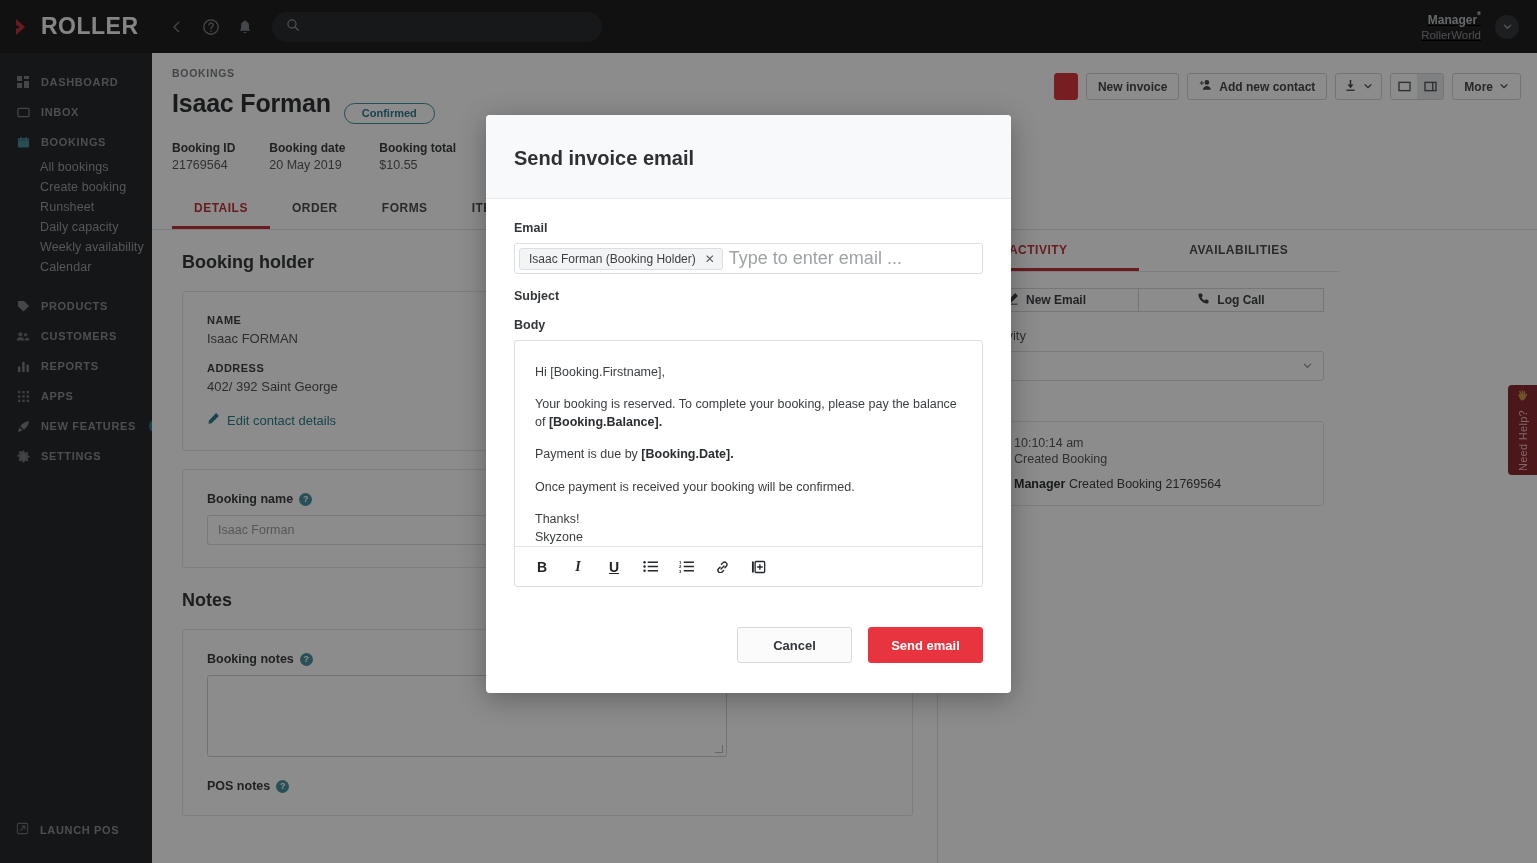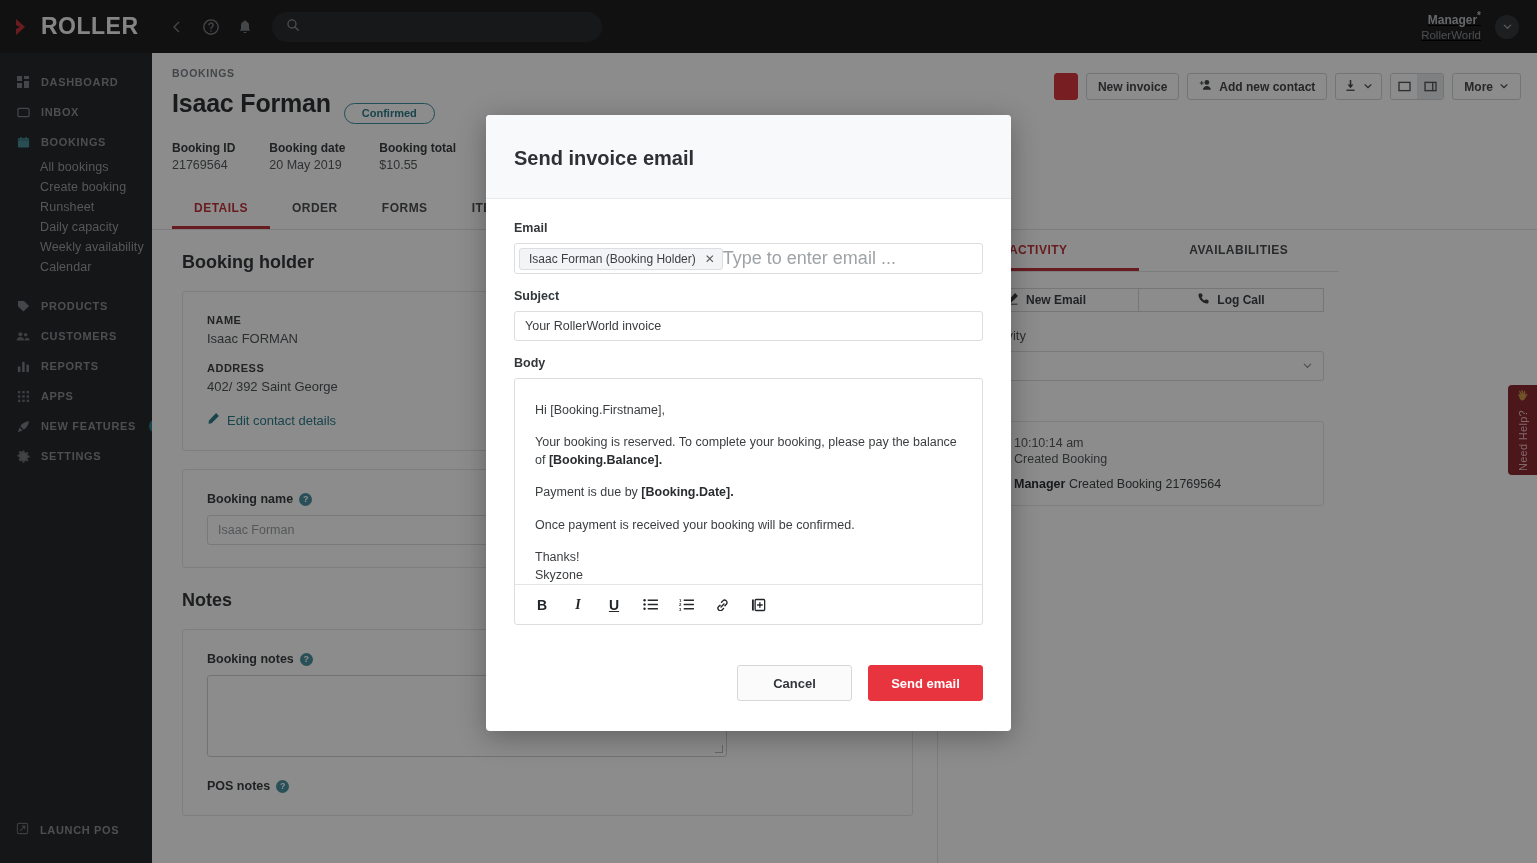--- a/index.html
+++ b/index.html
@@ -232,21 +232,21 @@
   }
   .modal-head {
     background: #f8f9fa; border-bottom: 1px solid #e7e9eb;
     border-radius: 4px 4px 0 0; padding: 32px 28px 28px 28px;
   }
   .modal-title { font-size: 20px; font-weight: 700; color: #2e3133; }
   .modal-body { padding: 22px 28px 18px 28px; }
   .m-label { font-size: 12.5px; font-weight: 700; color: #34373a; }
   .chips-field {
     margin-top: 8px; min-height: 31px; border: 1px solid #dcdfe1; border-radius: 3px;
-    display: flex; align-items: center; padding: 3px 4px; background: #fff;
+    display: flex; align-items: center; padding: 3px 4px; gap: 6px; background: #fff;
   }
   .chip {
     display: flex; align-items: center; gap: 9px;
     background: #f3f4f5; border: 1px solid #dcdfe1; border-radius: 3px;
     padding: 3px 7px 3px 9px; font-size: 12px; color: #3b3e41;
   }
   .chip .x { color: #5c5f62; cursor: pointer; font-size: 12px; line-height: 1; }
   .chip-input {
     border: 0; outline: none; background: transparent; flex: 1;
     font-family: inherit; font-size: 18px; color: #3b3e41;
@@ -683,21 +683,20 @@
       <div class="chips-field">
         <span class="chip">
           <span>Isaac Forman (Booking Holder)</span>
           <span class="x">✕</span>
         </span>
         <input class="chip-input" value="" placeholder="Type to enter email ..." style="">
       </div>
 
       <div class="m-field-gap"></div>
       <div class="m-label">Subject</div>
-      <input class="m-input" value="Your RollerWorld invoice" style="">
 
       <div class="m-field-gap"></div>
       <div class="m-label">Body</div>
 
       <div class="editor">
         <div class="editor-area">
           <p>
             <span>Hi [Booking.Firstname],</span><b></b>
           </p>
           <p>

